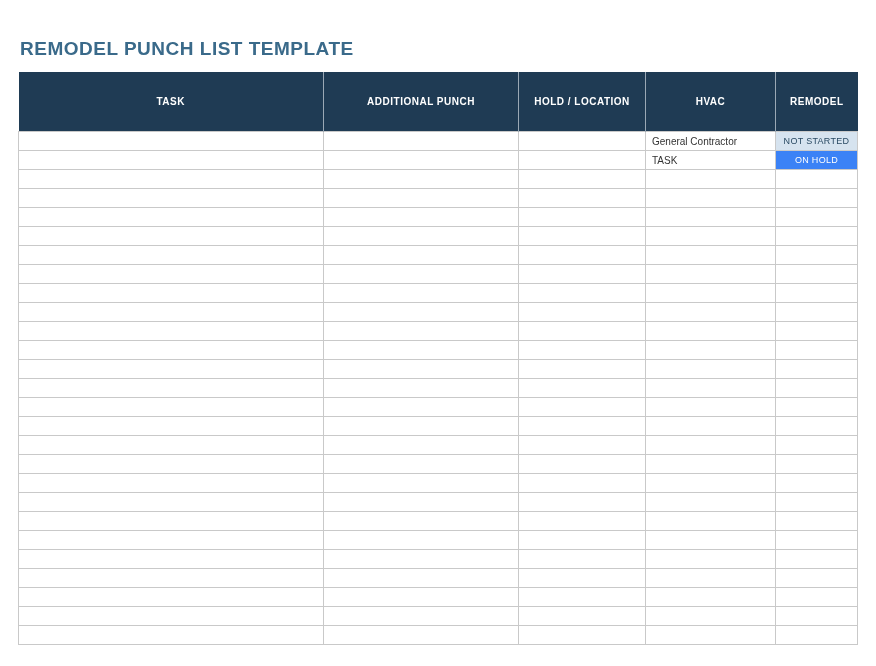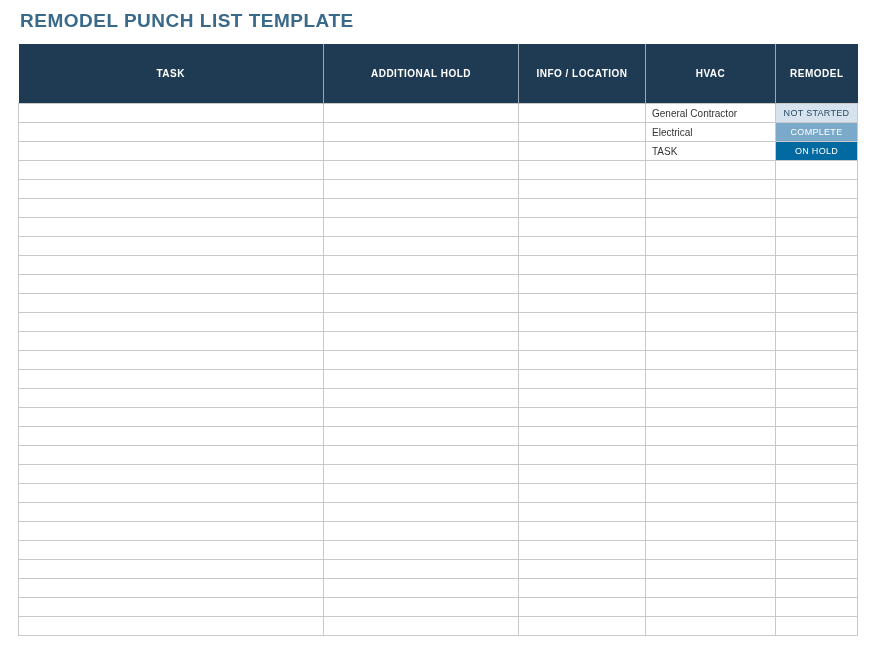--- a/index.html
+++ b/index.html
@@ -9,20 +9,21 @@
       padding: 10px 18px;
       width: 876px;
     }
     .title {
       color: #3a6a8a;
       font-weight: 700;
       font-size: 19px;
       letter-spacing: 0.5px;
       margin-bottom: 12px;
       margin-left: 2px;
+      margin-top: 28px;
     }
     table {
       border-collapse: collapse;
       width: 100%;
       table-layout: fixed;
     }
     thead th {
       background: #1f3b54;
       color: #ffffff;
       font-weight: 700;
@@ -51,63 +52,56 @@
       letter-spacing: 0.3px;
     }
     .col-task { width: 305px; }
     .col-info { width: 195px; }
     .col-room { width: 127px; }
     .col-trade { width: 130px; }
     .col-status { width: 82px; }
     .status-not-started { background: #d6e3ef; color: #2a4a63; }
     .status-in-progress { background: #bcd3e6; color: #2a4a63; }
     .status-complete { background: #7ba9c9; color: #ffffff; }
-    .status-on-hold { background: #0369a1; color: #ffffff; }
+    .status-on-hold { background: #3b82f6; color: #ffffff; }
   </style>
 </head>
 <body>
 
 <div class="title">REMODEL PUNCH LIST TEMPLATE</div>
 
 <table>
   <colgroup>
     <col class="col-task">
     <col class="col-info">
     <col class="col-room">
     <col class="col-trade">
     <col class="col-status">
   </colgroup>
   <thead>
     <tr>
       <th>TASK</th>
-      <th>ADDITIONAL HOLD</th>
-      <th>INFO / LOCATION</th>
+      <th>ADDITIONAL PUNCH</th>
+      <th>HOLD / LOCATION</th>
       <th>HVAC</th>
       <th>REMODEL</th>
     </tr>
   </thead>
   <tbody id="table-body">
       <tr>
         <td></td>
         <td></td>
         <td></td>
         <td class="trade-cell">General Contractor</td>
         <td class="status-cell status-not-started">NOT STARTED</td>
       </tr>
       <tr>
         <td></td>
         <td></td>
         <td></td>
-        <td class="trade-cell">Electrical</td>
-        <td class="status-cell status-complete">COMPLETE</td>
-      </tr>
-      <tr>
-        <td></td>
-        <td></td>
-        <td></td>
         <td class="trade-cell">TASK</td>
         <td class="status-cell status-on-hold">ON HOLD</td>
       </tr>
       <tr>
         <td></td>
         <td></td>
         <td></td>
         <td class="trade-cell"></td>
         <td class="status-cell"></td>
       </tr>

